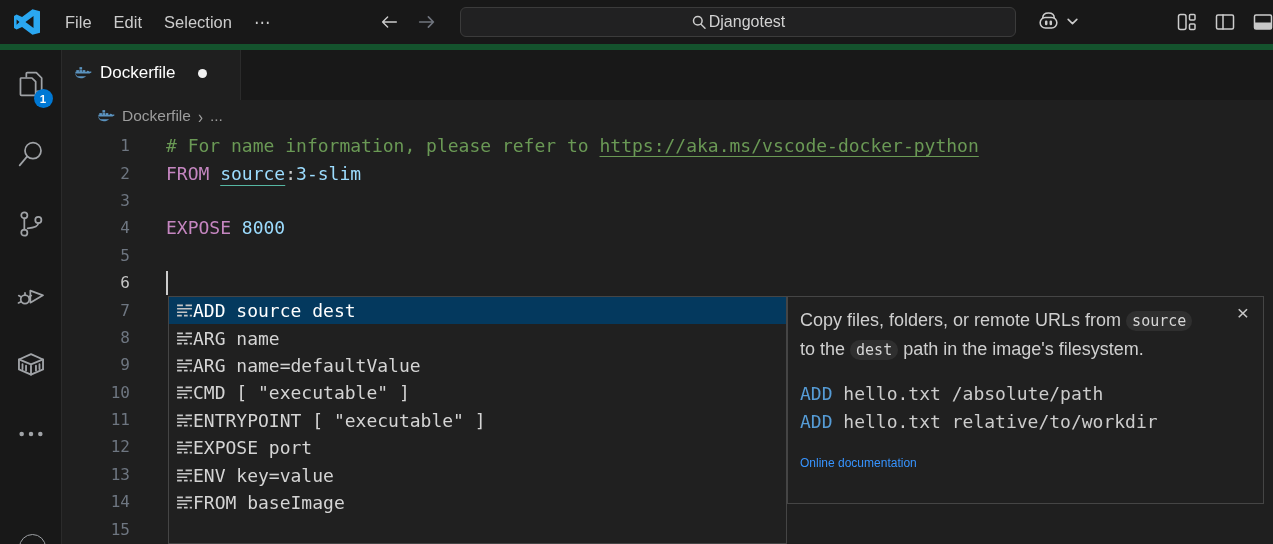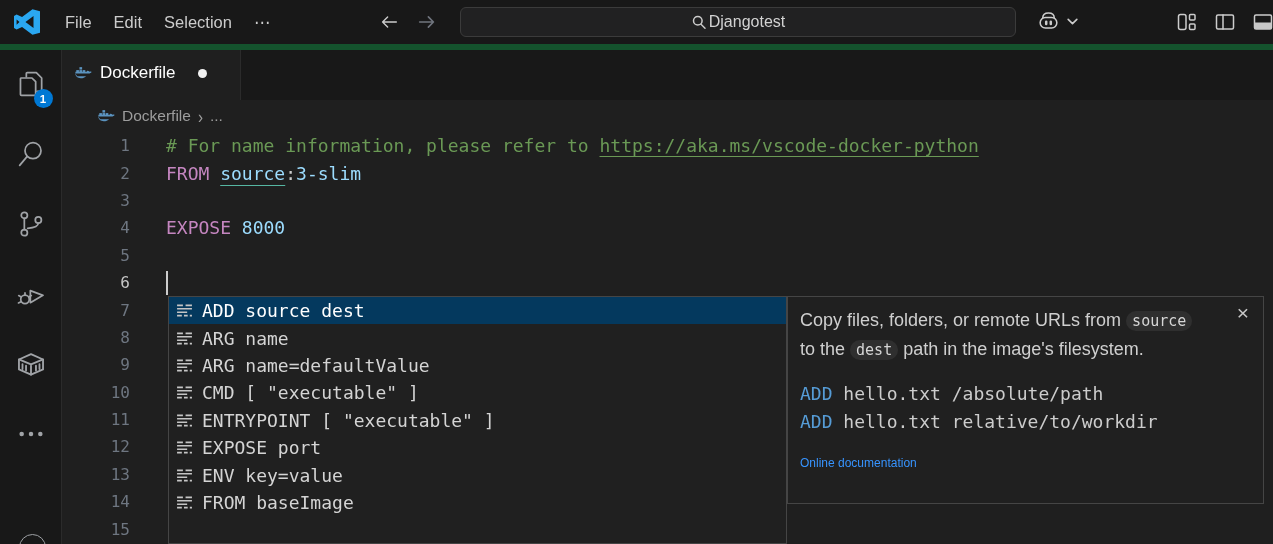--- a/index.html
+++ b/index.html
@@ -61,21 +61,21 @@
   .tok-comment-link{color:var(--comment-green);text-decoration:underline;text-underline-offset:4px;}
   .tok-keyword{color:var(--keyword-pink);}
   .tok-link{color:var(--value-blue);text-decoration:underline;
     text-decoration-color:var(--link-underline-teal);text-underline-offset:5px;}
   .tok-punct{color:#cccccc;}
   .tok-value{color:var(--value-blue);}
 
   
   .suggest{position:absolute;left:168px;top:296px;width:619px;height:248px;background:#202020;
     border:1px solid #454545;z-index:10;overflow:hidden;}
-  .sg-row{height:var(--lh);display:flex;align-items:center;padding-left:7px;gap:9px;
+  .sg-row{height:var(--lh);display:flex;align-items:center;padding-left:7px;
     font-family:"DejaVu Sans Mono",monospace;font-size:18px;color:#d4d4d4;white-space:pre;cursor:default;}
   .sg-row.selected{background:var(--selection-blue);color:#ffffff;}
   .sg-icon{flex:none;width:17px;height:17px;}
 
   
   .docs{position:absolute;left:787px;top:296px;width:477px;height:208px;background:#202020;
     border:1px solid #454545;z-index:10;padding:9px 12px;}
   .docs-close{position:absolute;top:5px;right:9px;width:22px;height:22px;font-size:21px;
     color:#c8c8c8;display:flex;align-items:center;justify-content:center;cursor:default;}
   .docs-p{width:402px;font-size:18px;line-height:28px;color:#cfcfcf;}

